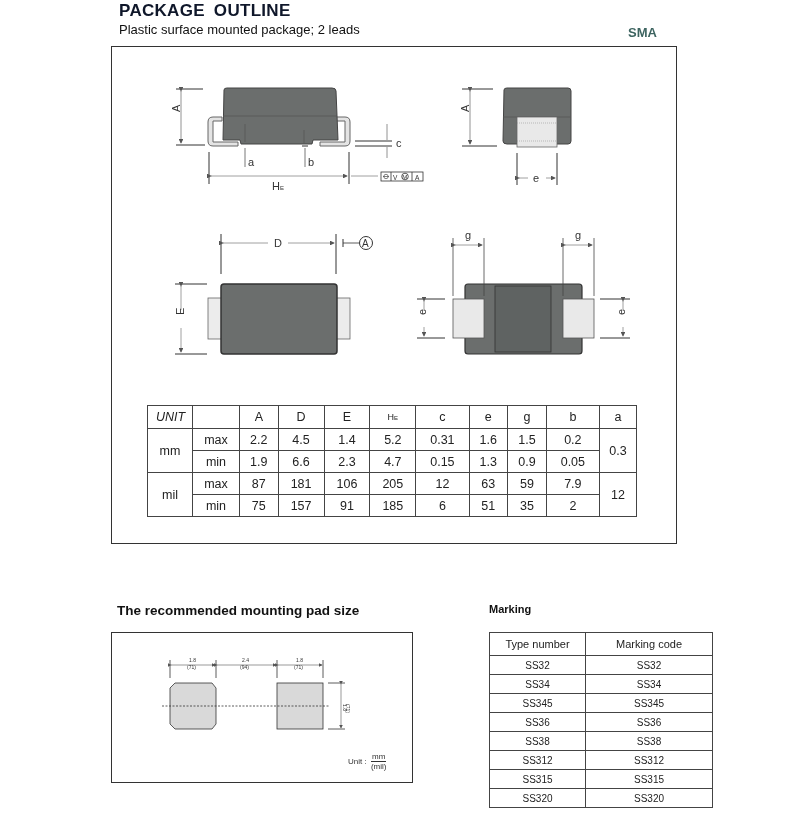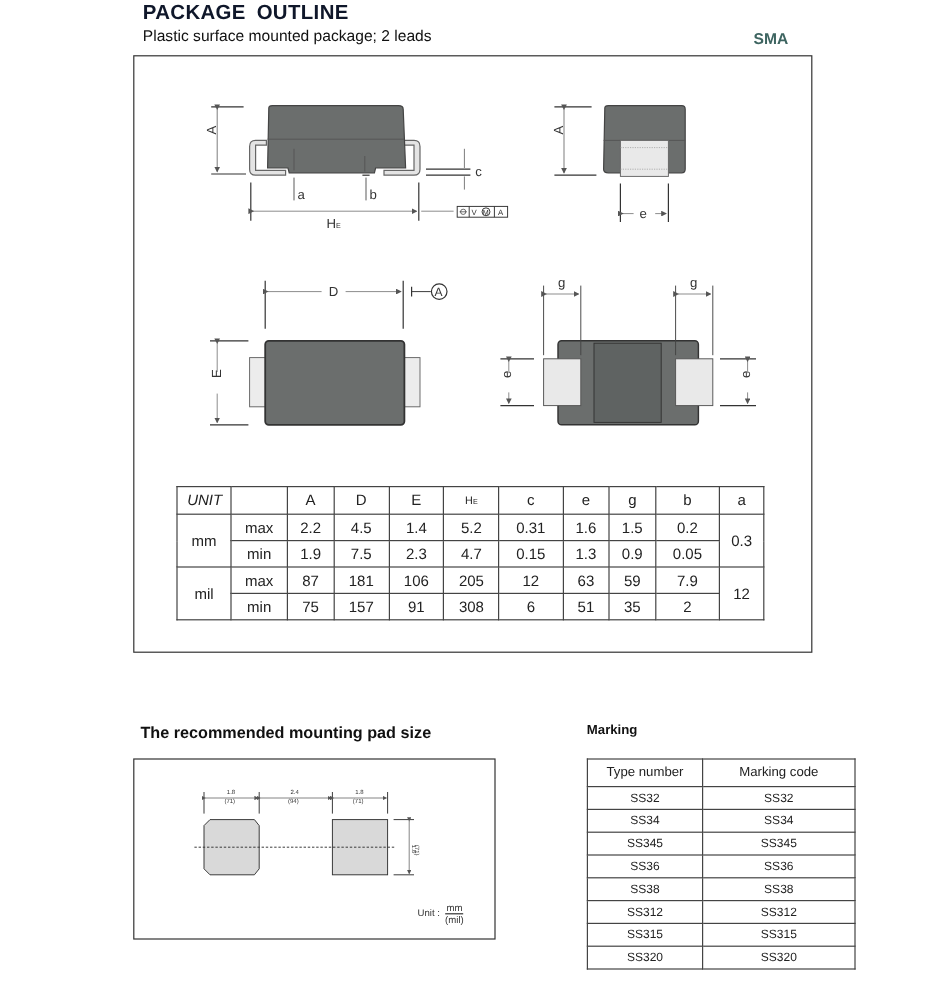--- a/index.html
+++ b/index.html
@@ -203,21 +203,21 @@
     <td>5.2</td>
     <td>0.31</td>
     <td>1.6</td>
     <td>1.5</td>
     <td>0.2</td>
     <td rowspan="2">0.3</td>
   </tr>
   <tr>
     <td>min</td>
     <td>1.9</td>
-    <td>7.5</td>
+    <td>6.6</td>
     <td>2.3</td>
     <td>4.7</td>
     <td>0.15</td>
     <td>1.3</td>
     <td>0.9</td>
     <td>0.05</td>
   </tr>
   <tr>
     <td rowspan="2">mil</td>
     <td>max</td>
@@ -229,21 +229,21 @@
     <td>63</td>
     <td>59</td>
     <td>7.9</td>
     <td rowspan="2">12</td>
   </tr>
   <tr>
     <td>min</td>
     <td>75</td>
     <td>157</td>
     <td>91</td>
-    <td>308</td>
+    <td>185</td>
     <td>6</td>
     <td>51</td>
     <td>35</td>
     <td>2</td>
   </tr>
 </tbody>
   </table>
 
 <div class="abs section2">The recommended mounting pad size</div>
 <div class="abs frame-pad"></div>

